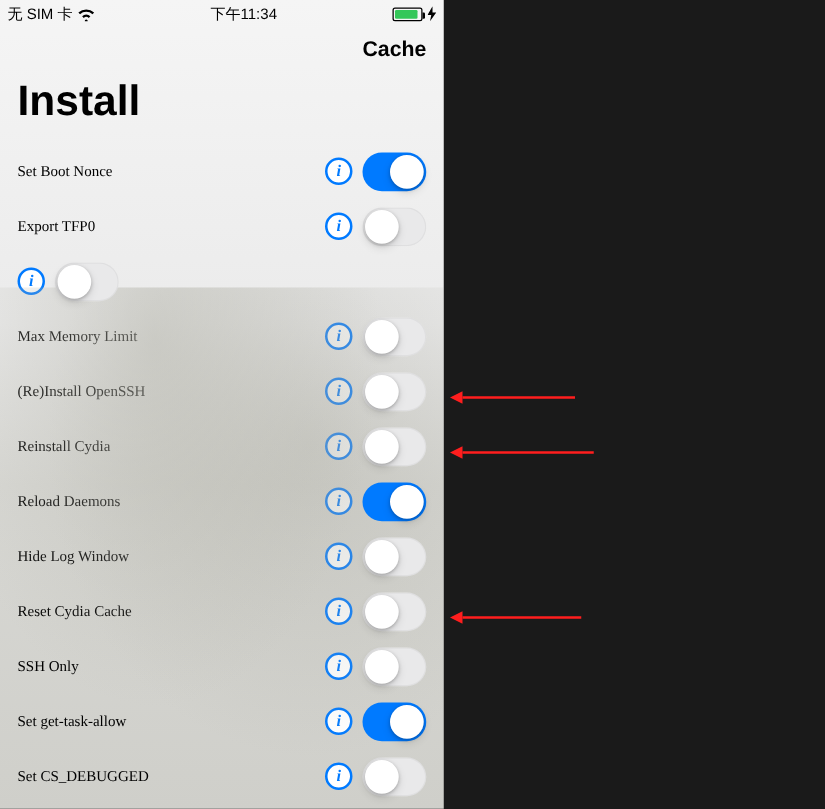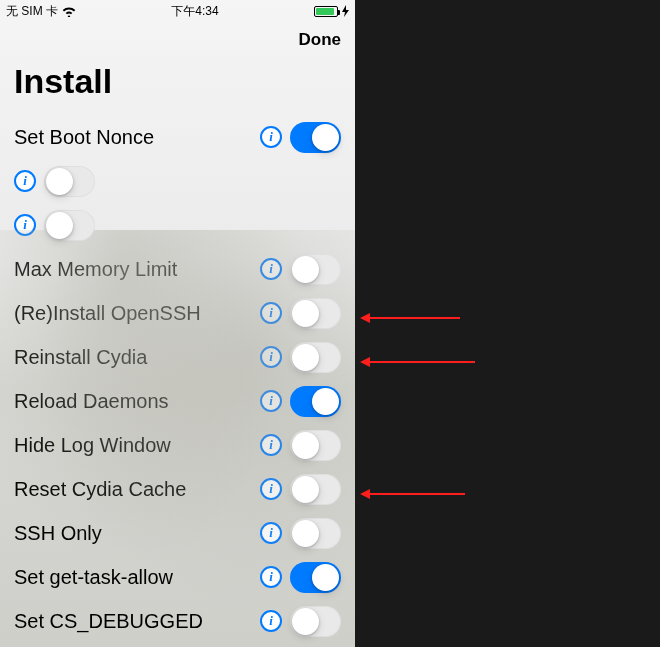--- a/index.html
+++ b/index.html
@@ -76,22 +76,22 @@
     flex-direction: column;
   }
   .setting-row {
     display: flex;
     align-items: center;
     justify-content: space-between;
     padding: 0 14px;
     height: 44px;
   }
   .setting-label {
-    font-family: Liberation Sans, sans-serif;
-    font-size: 20px;
+    font-family: Liberation Serif, serif;
+    font-size: 12px;
     color: #000;
     flex: 1;
   }
   .row-controls { display: flex; align-items: center; gap: 8px; }
   .info-btn {
     width: 22px; height: 22px;
     border-radius: 50%;
     border: 2px solid #007aff;
     background: #fff;
     color: #007aff;
@@ -148,50 +148,51 @@
 
   <div class="status-bar">
     <div class="status-left">
       <span>无 SIM 卡</span>
       <span class="wifi-icon">
         <svg width="14" height="11" viewBox="0 0 14 11">
             <path d="M7 9.5a1.2 1.2 0 100 2.4 1.2 1.2 0 000-2.4zm-3.3-2.6a5 5 0 016.6 0l-1.3 1.4a3 3 0 00-4 0zM.7 4a9.5 9.5 0 0112.6 0l-1.3 1.4a7.5 7.5 0 00-10 0z" fill="#000"></path>
           </svg>
       </span>
     </div>
-    <div class="status-center">下午4:34</div>
+    <div class="status-center">下午11:34</div>
     <div class="status-right">
       <div class="battery">
           <div class="battery-fill"></div>
         </div>
       <span class="bolt-icon">
         <svg width="7" height="12" viewBox="0 0 7 12">
             <path d="M4 0L0 7h3l-1 5 5-7H4z" fill="#000"></path>
           </svg>
       </span>
     </div>
   </div>
 
   <div class="nav-bar">
-    <button class="done-btn">Done</button>
+    <button class="done-btn">Cache</button>
   </div>
 
   <h1 class="page-title">Install</h1>
 
   <div class="settings-list" id="settings-list">
       <div class="setting-row">
         <span class="setting-label">Set Boot Nonce</span>
         <div class="row-controls">
           <button class="info-btn">i</button>
           <button class="switch on">
             <span class="knob"></span>
           </button>
         </div>
       </div>
       <div class="setting-row">
+        <span class="setting-label">Export TFP0</span>
         <div class="row-controls">
           <button class="info-btn">i</button>
           <button class="switch off">
             <span class="knob"></span>
           </button>
         </div>
       </div>
       <div class="setting-row">
         <div class="row-controls">
           <button class="info-btn">i</button>

